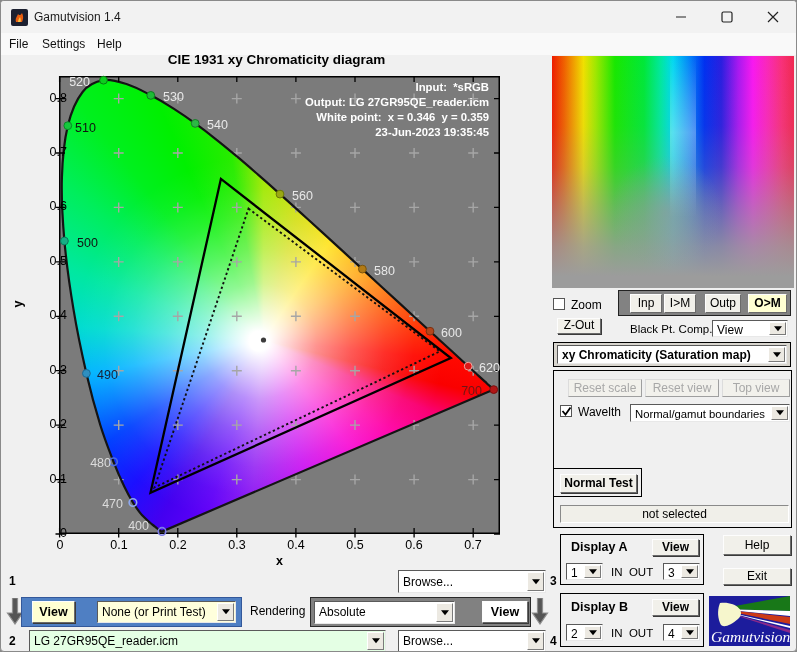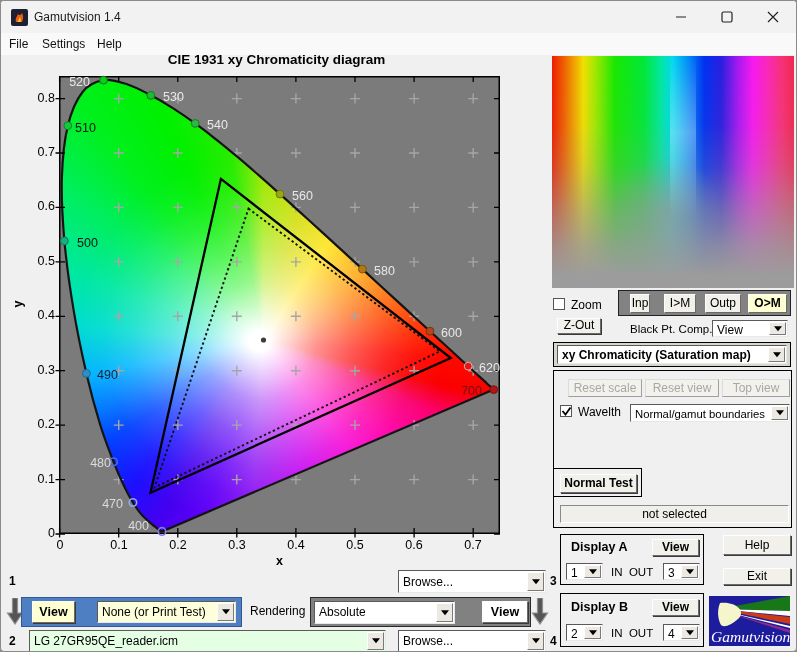--- a/index.html
+++ b/index.html
@@ -10,21 +10,21 @@
 .menubar { position:absolute; left:0; top:32px; right:0; height:22px; background:#f9f9f9; font-size:12px; color:#111; }
 .menubar span { position:absolute; top:4px; }
 .capbtn { position:absolute; top:0; width:46px; height:32px; }
 
 .plot { position:absolute; left:58px; top:75px; width:441px; height:458px; background:#7b7b7b; }
 .locus { position:absolute; inset:0; background:radial-gradient(circle at 200px 265px,rgba(255,255,255,1) 0px,rgba(255,255,255,1) 10px,rgba(255,255,255,0.82) 30px,rgba(255,255,255,0.56) 58px,rgba(255,255,255,0.34) 92px,rgba(255,255,255,0.16) 126px,rgba(255,255,255,0.05) 155px,rgba(255,255,255,0) 185px),conic-gradient(from 0deg at 204.5px 264px,#a0e800 0deg,#d0dc00 15deg,#ffe000 34deg,#ff9c00 56deg,#ff3c00 82deg,#ff0800 96deg,#fa0000 104deg,#fa0072 113deg,#ff00a8 126deg,#f800d2 141deg,#c800f0 162deg,#8c14f2 184deg,#6000f8 198deg,#4400f0 210deg,#1c10ff 222deg,#0040ff 237deg,#007cff 248deg,#00b4ff 259deg,#00dcd0 274deg,#00e8a0 290deg,#00ee5c 308deg,#00f01e 322deg,#00f000 336deg,#28ec00 350deg,#a0e800 360deg); clip-path:path('M 103.5 455.3 C 103.4 455.3 103.4 455.3 103.4 455.3 C 103.4 455.3 103.3 455.3 103.3 455.3 C 103.2 455.3 103.2 455.3 103.2 455.3 C 103.1 455.3 103.0 455.4 103.0 455.4 C 102.9 455.4 102.9 455.4 102.8 455.4 C 102.7 455.4 102.7 455.4 102.6 455.4 C 102.5 455.4 102.4 455.4 102.3 455.4 C 102.2 455.4 102.0 455.3 101.9 455.2 C 101.7 455.1 101.5 455.0 101.2 454.8 C 101.0 454.7 100.7 454.5 100.4 454.2 C 100.1 454.0 99.6 453.7 99.2 453.3 C 98.8 453.0 98.3 452.5 97.7 452.1 C 97.2 451.6 96.5 451.1 95.8 450.5 C 95.0 449.9 94.1 449.2 93.1 448.4 C 92.1 447.6 91.1 446.7 89.8 445.6 C 88.6 444.6 87.2 443.4 85.7 441.8 C 84.1 440.3 82.6 438.8 80.7 436.3 C 78.7 433.7 76.5 430.8 73.9 426.5 C 71.4 422.3 68.6 417.5 65.4 410.8 C 62.1 404.0 58.6 396.1 54.5 385.8 C 50.5 375.4 45.7 363.5 41.2 348.8 C 36.7 334.0 31.9 316.7 27.4 297.4 C 23.0 278.2 18.1 255.4 14.5 233.4 C 10.8 211.3 7.4 186.9 5.4 164.9 C 3.5 143.0 2.3 120.8 2.9 101.6 C 3.5 82.4 5.4 63.9 8.8 49.7 C 12.3 35.4 17.6 23.6 23.6 16.0 C 29.5 8.4 37.1 5.5 44.5 4.2 C 51.9 2.9 60.2 5.8 68.1 8.3 C 76.0 10.8 84.2 15.3 92.0 19.3 C 99.7 23.4 107.2 27.9 114.6 32.6 C 121.9 37.3 129.1 42.2 136.2 47.4 C 143.4 52.6 150.5 58.1 157.6 63.8 C 164.7 69.4 171.7 75.2 178.8 81.2 C 185.8 87.1 192.8 93.2 199.9 99.4 C 206.9 105.5 214.0 111.8 221.0 118.1 C 228.1 124.4 235.1 130.7 242.1 137.1 C 249.1 143.4 256.1 149.8 263.0 156.1 C 269.9 162.4 276.7 168.7 283.5 174.9 C 290.2 181.0 296.9 187.2 303.4 193.1 C 309.9 199.1 316.3 205.0 322.5 210.7 C 328.6 216.3 334.7 221.9 340.4 227.1 C 346.1 232.4 351.7 237.5 356.8 242.2 C 361.9 246.9 366.6 251.2 371.0 255.2 C 375.5 259.3 379.7 263.2 383.6 266.7 C 387.4 270.2 390.8 273.3 394.0 276.2 C 397.1 279.1 399.9 281.7 402.4 284.0 C 404.9 286.3 407.1 288.3 409.1 290.2 C 411.2 292.0 412.9 293.6 414.5 295.1 C 416.1 296.6 417.5 297.8 418.8 299.1 C 420.1 300.3 421.3 301.4 422.4 302.4 C 423.5 303.4 424.5 304.3 425.4 305.1 C 426.3 305.9 427.1 306.6 427.7 307.2 C 428.4 307.9 429.0 308.4 429.5 308.9 C 430.0 309.3 430.5 309.8 430.9 310.1 C 431.3 310.5 431.6 310.8 431.9 311.0 C 432.2 311.3 432.3 311.5 432.5 311.6 C 432.7 311.8 432.9 312.0 433.1 312.1 C 433.2 312.3 433.3 312.4 433.5 312.5 C 433.6 312.6 433.8 312.8 433.9 312.9 C 434.0 313.0 434.1 313.1 434.2 313.2 C 434.3 313.3 434.4 313.4 434.5 313.4 C 434.5 313.5 434.6 313.5 434.6 313.5 C 434.6 313.6 434.7 313.6 434.7 313.6 Z'); }
 .plotsvg { position:absolute; left:0; top:0; overflow:visible; }
 .ptitle { position:absolute; left:55px; top:51px; width:441px; text-align:center; font-size:13.5px; font-weight:bold; color:#000; }
 .pinfo { position:absolute; left:200px; top:79px; width:288px; text-align:right; font-size:11.3px; font-weight:bold; color:#fff; line-height:15px; }
 .xt { position:absolute; top:537px; width:40px; text-align:center; font-size:12.5px; color:#000; }
-.yt { position:absolute; left:12px; width:42px; text-align:right; font-size:12.5px; color:#000; }
+.yt { position:absolute; left:24px; width:42px; text-align:right; font-size:12.5px; color:#000; }
 .xlab { position:absolute; left:58px; top:553px; width:441px; text-align:center; font-weight:bold; font-size:12.5px; }
 .ylab { position:absolute; left:14px; top:296px; font-weight:bold; font-size:12.5px; transform:rotate(-90deg); }
 
 .grad { position:absolute; left:551px; top:55px; width:242px; height:232px; background:linear-gradient(to bottom,rgba(153,153,153,0) 0%,rgba(153,153,153,0.06) 30%,rgba(153,153,153,0.24) 48%,rgba(154,154,154,0.56) 65%,rgba(155,155,155,0.85) 82%,rgba(156,156,156,1) 95%),linear-gradient(to right,#ee1c00 0%,#f06000 5%,#f0e000 13%,#a0e800 18%,#18e800 26%,#00e838 38%,#00e8a0 45%,#00d8f0 50%,#0080f8 57%,#0030f0 63%,#2a1ee0 70%,#a818f0 77%,#f818f0 83%,#fa28b8 89%,#f83078 95%,#f02850 100%); }
 .gr-blob { position:absolute; background:radial-gradient(closest-side,rgba(151,151,151,0.55),rgba(151,151,151,0)); }
 
 .btn { position:absolute; background:#f1f0ea; border-top:1.5px solid #fdfdfd; border-left:1.5px solid #fdfdfd; border-right:1.5px solid #6a6a6a; border-bottom:1.5px solid #6a6a6a; box-shadow:1px 1px 0 #3a3a3a; font-size:12px; color:#000; text-align:center; }
 .btn.nb { box-shadow:none; }
 .combo { position:absolute; background:#fff; border:1px solid #5a5a5a; border-right-color:#e8e8e8; border-bottom-color:#e8e8e8; font-size:12px; color:#000; }
 .combo .tx { position:absolute; left:4px; top:2px; white-space:nowrap; }
@@ -97,20 +97,21 @@
 <circle cx="27.4" cy="297.4" r="3.9" fill="#2e8fc0" stroke="#1e6a94" stroke-width="1"></circle>
 <text x="38.0" y="303.0" text-anchor="start" fill="#16213a">490</text>
 <circle cx="54.5" cy="385.8" r="3.8" fill="none" stroke="#4a6ae0" stroke-width="1.6"></circle>
 <text x="52.0" y="391.0" text-anchor="end" fill="#dcdcdc">480</text>
 <circle cx="73.9" cy="426.5" r="3.8" fill="none" stroke="#8fa8f0" stroke-width="1.6"></circle>
 <text x="64.0" y="432.0" text-anchor="end" fill="#dcdcdc">470</text>
 <circle cx="103.0" cy="455.4" r="3.8" fill="none" stroke="#7a7ae8" stroke-width="1.6"></circle>
 <text x="90.0" y="454.0" text-anchor="end" fill="#dcdcdc">400</text>
     </svg>
   </div>
+  <div class="pinfo">Input:&nbsp; *sRGB<br>Output: LG 27GR95QE_reader.icm<br>White point:&nbsp; x = 0.346&nbsp; y = 0.359<br>23-Jun-2023 19:35:45</div>
   <div class="xt" style="left:39px">0</div>
     <div class="xt" style="left:98px">0.1</div>
     <div class="xt" style="left:157px">0.2</div>
     <div class="xt" style="left:216px">0.3</div>
     <div class="xt" style="left:275px">0.4</div>
     <div class="xt" style="left:334px">0.5</div>
     <div class="xt" style="left:393px">0.6</div>
     <div class="xt" style="left:452px">0.7</div>
   <div class="yt" style="top:525px">0</div>
     <div class="yt" style="top:471px">0.1</div>
@@ -124,21 +125,21 @@
   <div class="xlab">x</div>
   <div class="ylab">y</div>
 
   <div class="grad">
       <div class="gr-blob" style="left:58px;top:100px;width:112px;height:112px"></div>
       <div style="position:absolute;left:118px;top:0;width:26px;height:170px;background:linear-gradient(to bottom,rgba(255,255,255,0.0),rgba(255,255,255,0.3) 45%,rgba(255,255,255,0) 95%)"></div>
     </div>
   <div class="cb" style="left:552px;top:297px"></div>
   <div class="lbl" style="left:570px;top:297px">Zoom</div>
   <div style="position:absolute;left:617px;top:289px;width:173px;height:26px;background:#828282;border:1px solid #222"></div>
-  <div class="btn nb" style="left:629px;top:293px;width:20px;height:19px;line-height:17px">Inp</div>
+  <div class="btn nb" style="left:629px;top:293px;width:32px;height:19px;line-height:17px">Inp</div>
   <div class="btn nb" style="left:663px;top:293px;width:32px;height:19px;line-height:17px">I&gt;M</div>
   <div class="btn nb" style="left:704px;top:293px;width:36px;height:19px;line-height:17px">Outp</div>
   <div class="btn nb" style="left:747px;top:293px;width:39px;height:19px;line-height:17px;background:#ffffd2;font-weight:bold">O&gt;M</div>
   <div class="btn" style="left:556px;top:317px;width:44px;height:16px;line-height:13px">Z-Out</div>
   <div class="lbl" style="left:629px;top:322px;font-size:11.5px">Black Pt. Comp.</div>
   <div class="combo" style="left:711px;top:319px;width:76px;height:17px">
       <span class="tx">View</span>
       <span class="ar"></span>
     </div>
 

